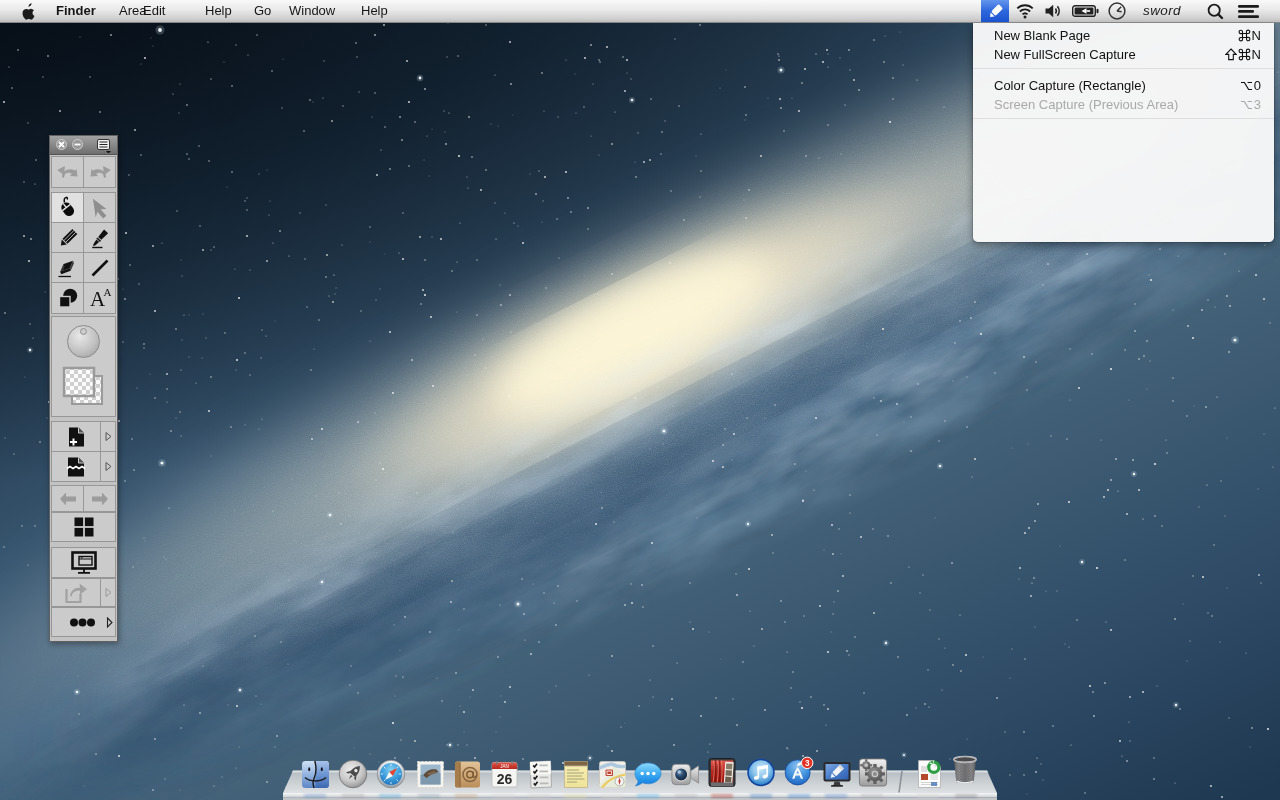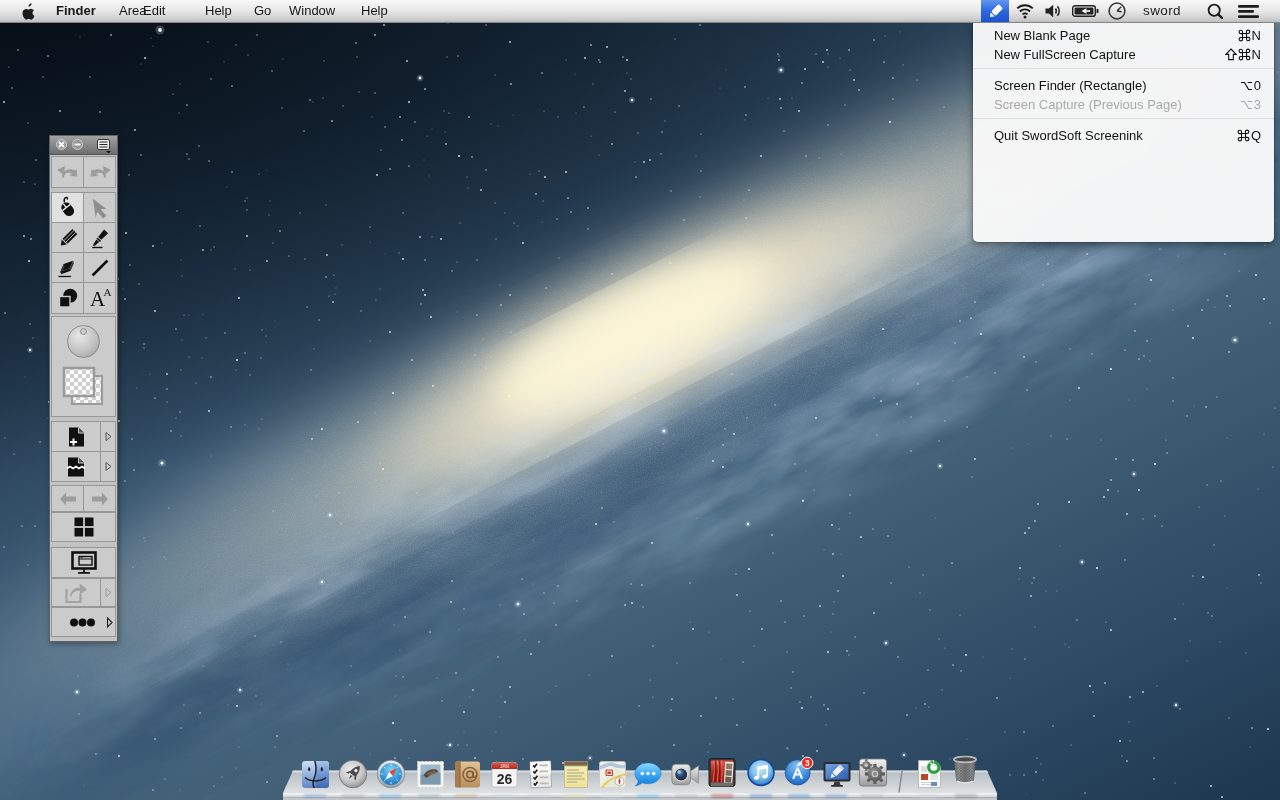--- a/index.html
+++ b/index.html
@@ -1096,21 +1096,21 @@
         <path d="M14.5 3.2 L9.5 6 L14.5 8.8 Z" fill="#fff"></path>
         <rect x="14.5" y="5.2" width="3.6" height="1.6" fill="#fff"></rect>
       </svg>
   </div>
   <div class="sic" style="left:1106px;width:22px;">
     <svg width="18" height="18" viewBox="0 0 18 18">
         <circle cx="9" cy="9" r="7.9" fill="none" stroke="#333" stroke-width="1.5"></circle>
         <path d="M9 9 L13.2 4.8 M9 9 L13.6 9.8" stroke="#333" stroke-width="1.5" fill="none"></path>
       </svg>
   </div>
-  <span class="mi" style="left:1143px;color:#1c1c1c;font-size:13.5px;letter-spacing:0.4px;">sword</span>
+  <span class="mi" style="left:1143px;color:#1c1c1c;font-size:13.5px;letter-spacing:0.4px;font-style:italic;">sword</span>
   <div class="sic" style="left:1204px;width:22px;">
     <svg width="17" height="17" viewBox="0 0 17 17">
         <circle cx="7.2" cy="7.2" r="5.6" fill="none" stroke="#1a1a1a" stroke-width="1.8"></circle>
         <path d="M11.3 11.3 L15 15" stroke="#1a1a1a" stroke-width="2.4" stroke-linecap="round"></path>
       </svg>
   </div>
   <div class="sic" style="left:1233px;width:30px;">
     <svg width="21" height="13" viewBox="0 0 21 13">
         <g fill="#1a1a1a">
           <rect x="0" y="0" width="21" height="2.7" rx="1.2"></rect>
@@ -1137,47 +1137,38 @@
           <path d="M6 1 L11.2 6.4 H8.3 V11.6 H3.7 V6.4 H0.8 Z" fill="none" stroke="#111" stroke-width="1.1"></path>
         </svg>
         <svg width="13" height="13" viewBox="0 0 13 13">
           <path d="M4.5 4.5 V2.9 A1.7 1.7 0 1 0 2.8 4.6 H4.5 M4.5 8.5 H2.9 A1.7 1.7 0 1 0 4.6 10.2 V8.5 M8.5 8.5 V10.1 A1.7 1.7 0 1 0 10.2 8.4 H8.5 M8.5 4.5 H10.1 A1.7 1.7 0 1 0 8.4 2.8 V4.5 M4.5 4.5 H8.5 V8.5 H4.5 Z" fill="none" stroke="#111" stroke-width="1.1"></path>
         </svg>
         <span>N</span>
       </span>
     </div>
   <div class="dsep"></div>
   <div class="dd">
-      <span>Screen Finder (Rectangle)</span>
+      <span>Color Capture (Rectangle)</span>
       <span class="sc">
         <svg width="13" height="12" viewBox="0 0 13 12">
           <path d="M1 2.5 H4.4 L8.6 9.5 H12 M7.6 2.5 H12" fill="none" stroke="#111" stroke-width="1.2"></path>
         </svg>
         <span>0</span>
       </span>
     </div>
   <div class="dd dis">
-      <span>Screen Capture (Previous Page)</span>
+      <span>Screen Capture (Previous Area)</span>
       <span class="sc">
         <svg width="13" height="12" viewBox="0 0 13 12">
           <path d="M1 2.5 H4.4 L8.6 9.5 H12 M7.6 2.5 H12" fill="none" stroke="#a9a9a9" stroke-width="1.2"></path>
         </svg>
         <span>3</span>
       </span>
     </div>
   <div class="dsep"></div>
-  <div class="dd">
-      <span>Quit SwordSoft Screenink</span>
-      <span class="sc">
-        <svg width="13" height="13" viewBox="0 0 13 13">
-          <path d="M4.5 4.5 V2.9 A1.7 1.7 0 1 0 2.8 4.6 H4.5 M4.5 8.5 H2.9 A1.7 1.7 0 1 0 4.6 10.2 V8.5 M8.5 8.5 V10.1 A1.7 1.7 0 1 0 10.2 8.4 H8.5 M8.5 4.5 H10.1 A1.7 1.7 0 1 0 8.4 2.8 V4.5 M4.5 4.5 H8.5 V8.5 H4.5 Z" fill="none" stroke="#111" stroke-width="1.1"></path>
-        </svg>
-        <span>Q</span>
-      </span>
-    </div>
 </div>
 <div id="pal">
  <div id="palbar">
   <div class="pbtn" style="left:6px">
         <svg width="7" height="7" viewBox="0 0 7 7">
           <path d="M1 1 L6 6 M6 1 L1 6" stroke="#fff" stroke-width="1.8"></path>
         </svg>
       </div>
   <div class="pbtn" style="left:22px">
         <svg width="7" height="7" viewBox="0 0 7 7">

